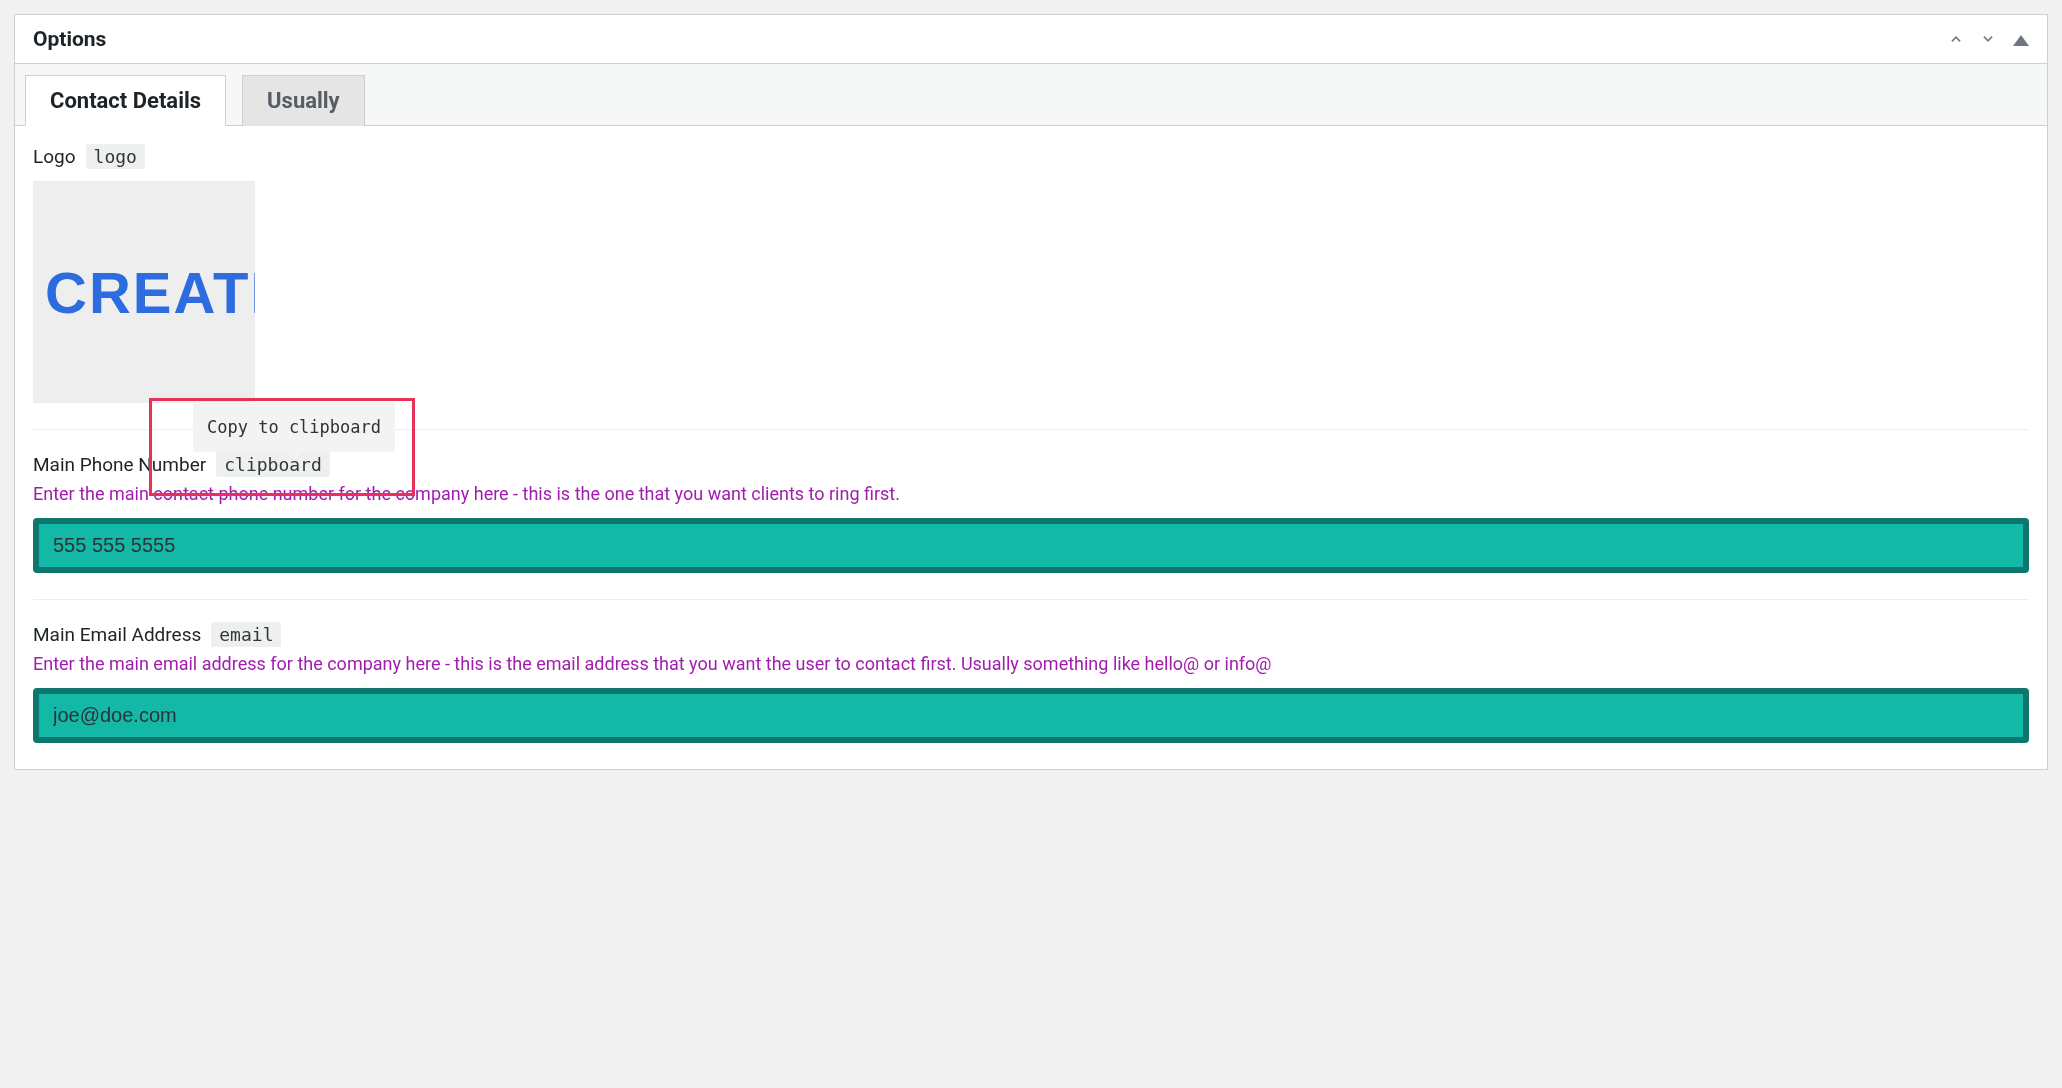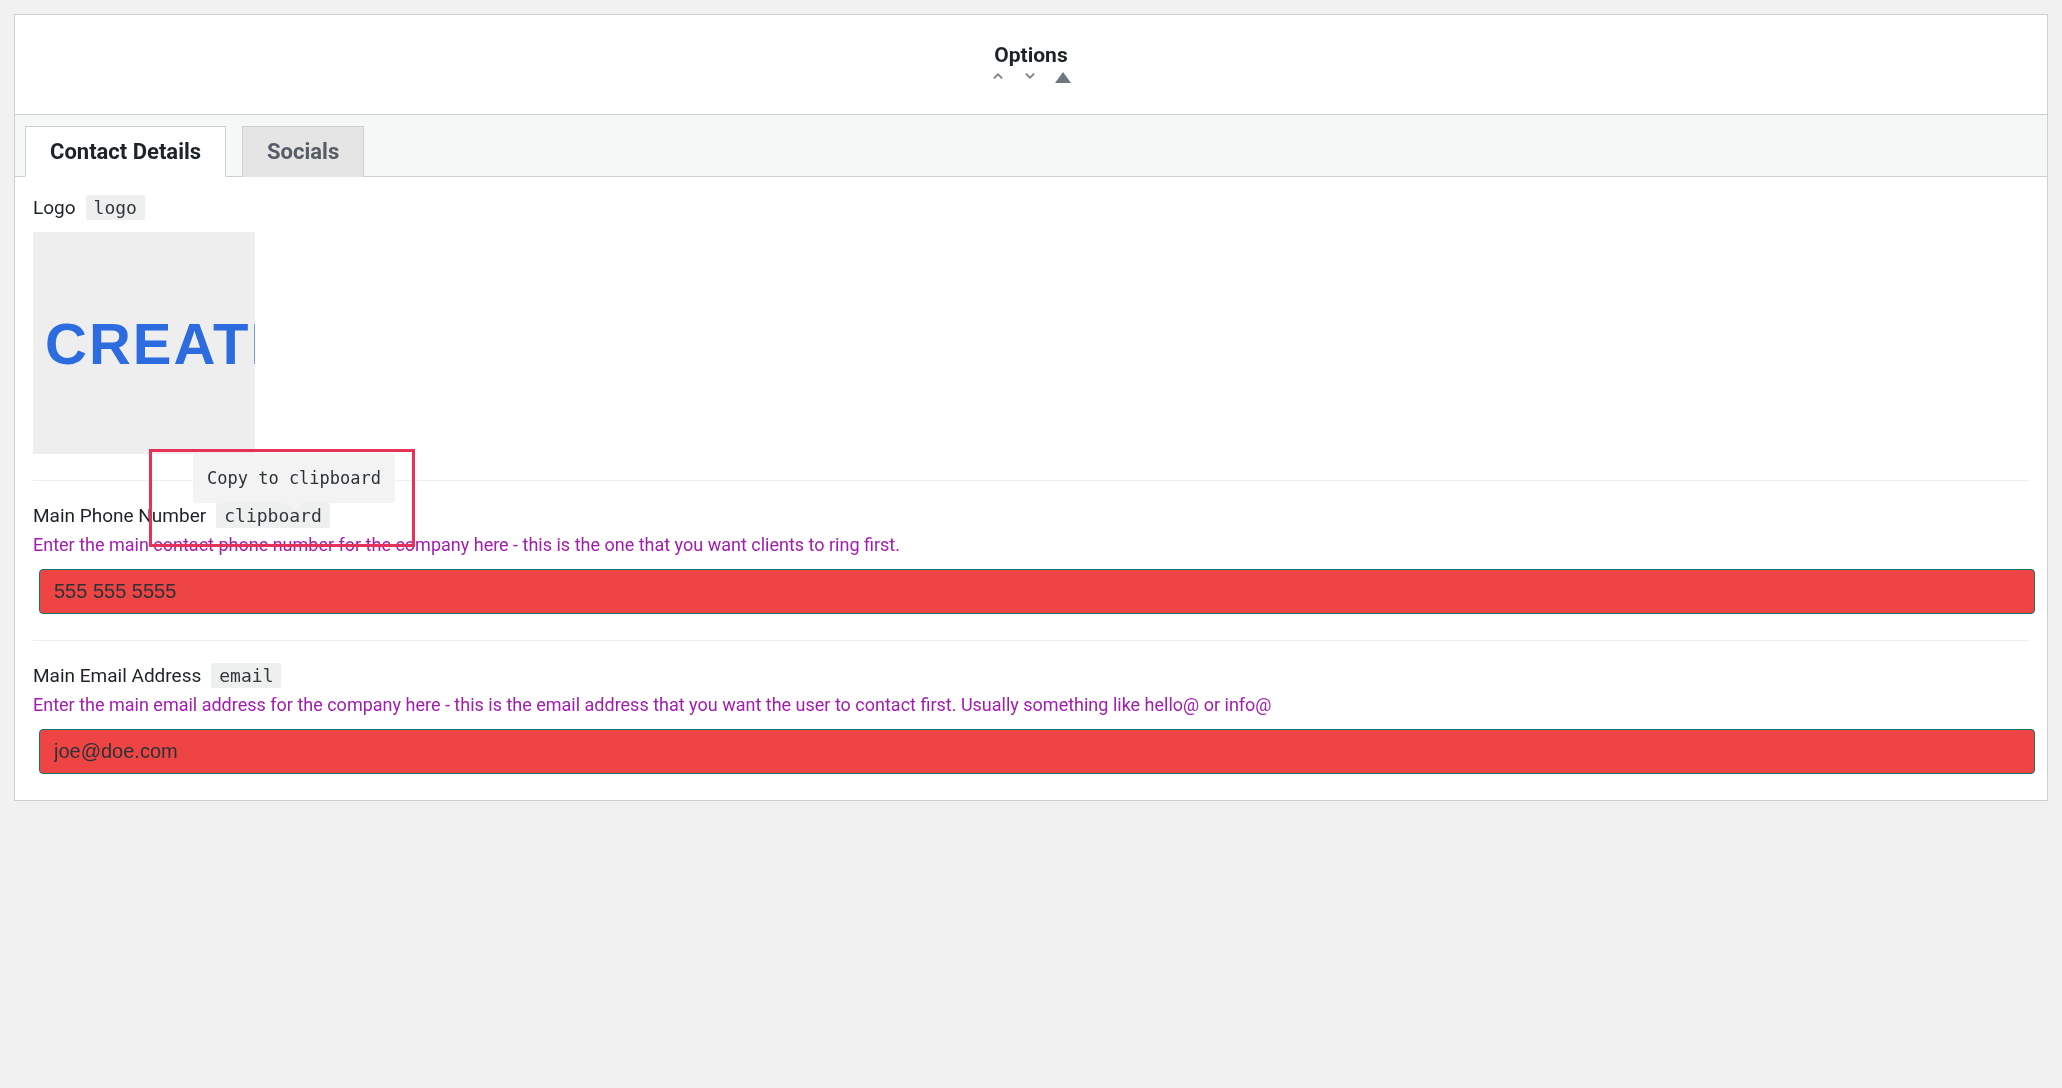--- a/index.html
+++ b/index.html
@@ -13,23 +13,22 @@
     padding: 14px;
   }
   .panel {
     background: #fff;
     border: 1px solid #ccd0d4;
   }
   .panel-header {
     display: flex;
     align-items: center;
     justify-content: space-between;
-    padding: 28px 18px;
+    padding: 12px 18px;
     border-bottom: 1px solid #ccd0d4;
-    flex-direction: column;
   }
   .panel-title {
     font-size: 21px;
     font-weight: 700;
   }
   .panel-header-icons {
     display: flex;
     align-items: center;
     gap: 18px;
     color: #6c7781;
@@ -91,25 +90,24 @@
   }
   .field-help {
     color: #a21caf;
     font-size: 18px;
     margin-bottom: 14px;
   }
   .text-input {
     width: 100%;
     font-size: 20px;
     padding: 10px 14px;
-    border: 1px solid #0f766e;
+    border: 6px solid #0f766e;
     border-radius: 4px;
-    background: #ef4444;
+    background: #14b8a6;
     color: #2c3338;
-    margin-left: 6px;
   }
 
   .logo-box {
     width: 222px;
     height: 222px;
     background: #eeeeee;
     margin-top: 12px;
     display: flex;
     align-items: center;
     justify-content: flex-start;
@@ -187,21 +185,21 @@
           <span class="tri-up"></span>
         </span>
       </div>
     </div>
 
     <div class="tabs">
       <div class="tab active">
         <span>Contact Details</span>
       </div>
       <div class="tab">
-        <span>Socials</span>
+        <span>Usually</span>
       </div>
     </div>
 
     <div class="tab-body row-relative">
 
       <div class="field">
         <div class="field-label-row">
           <span class="field-label">Logo</span>
           <span class="field-slug">logo</span>
         </div>

